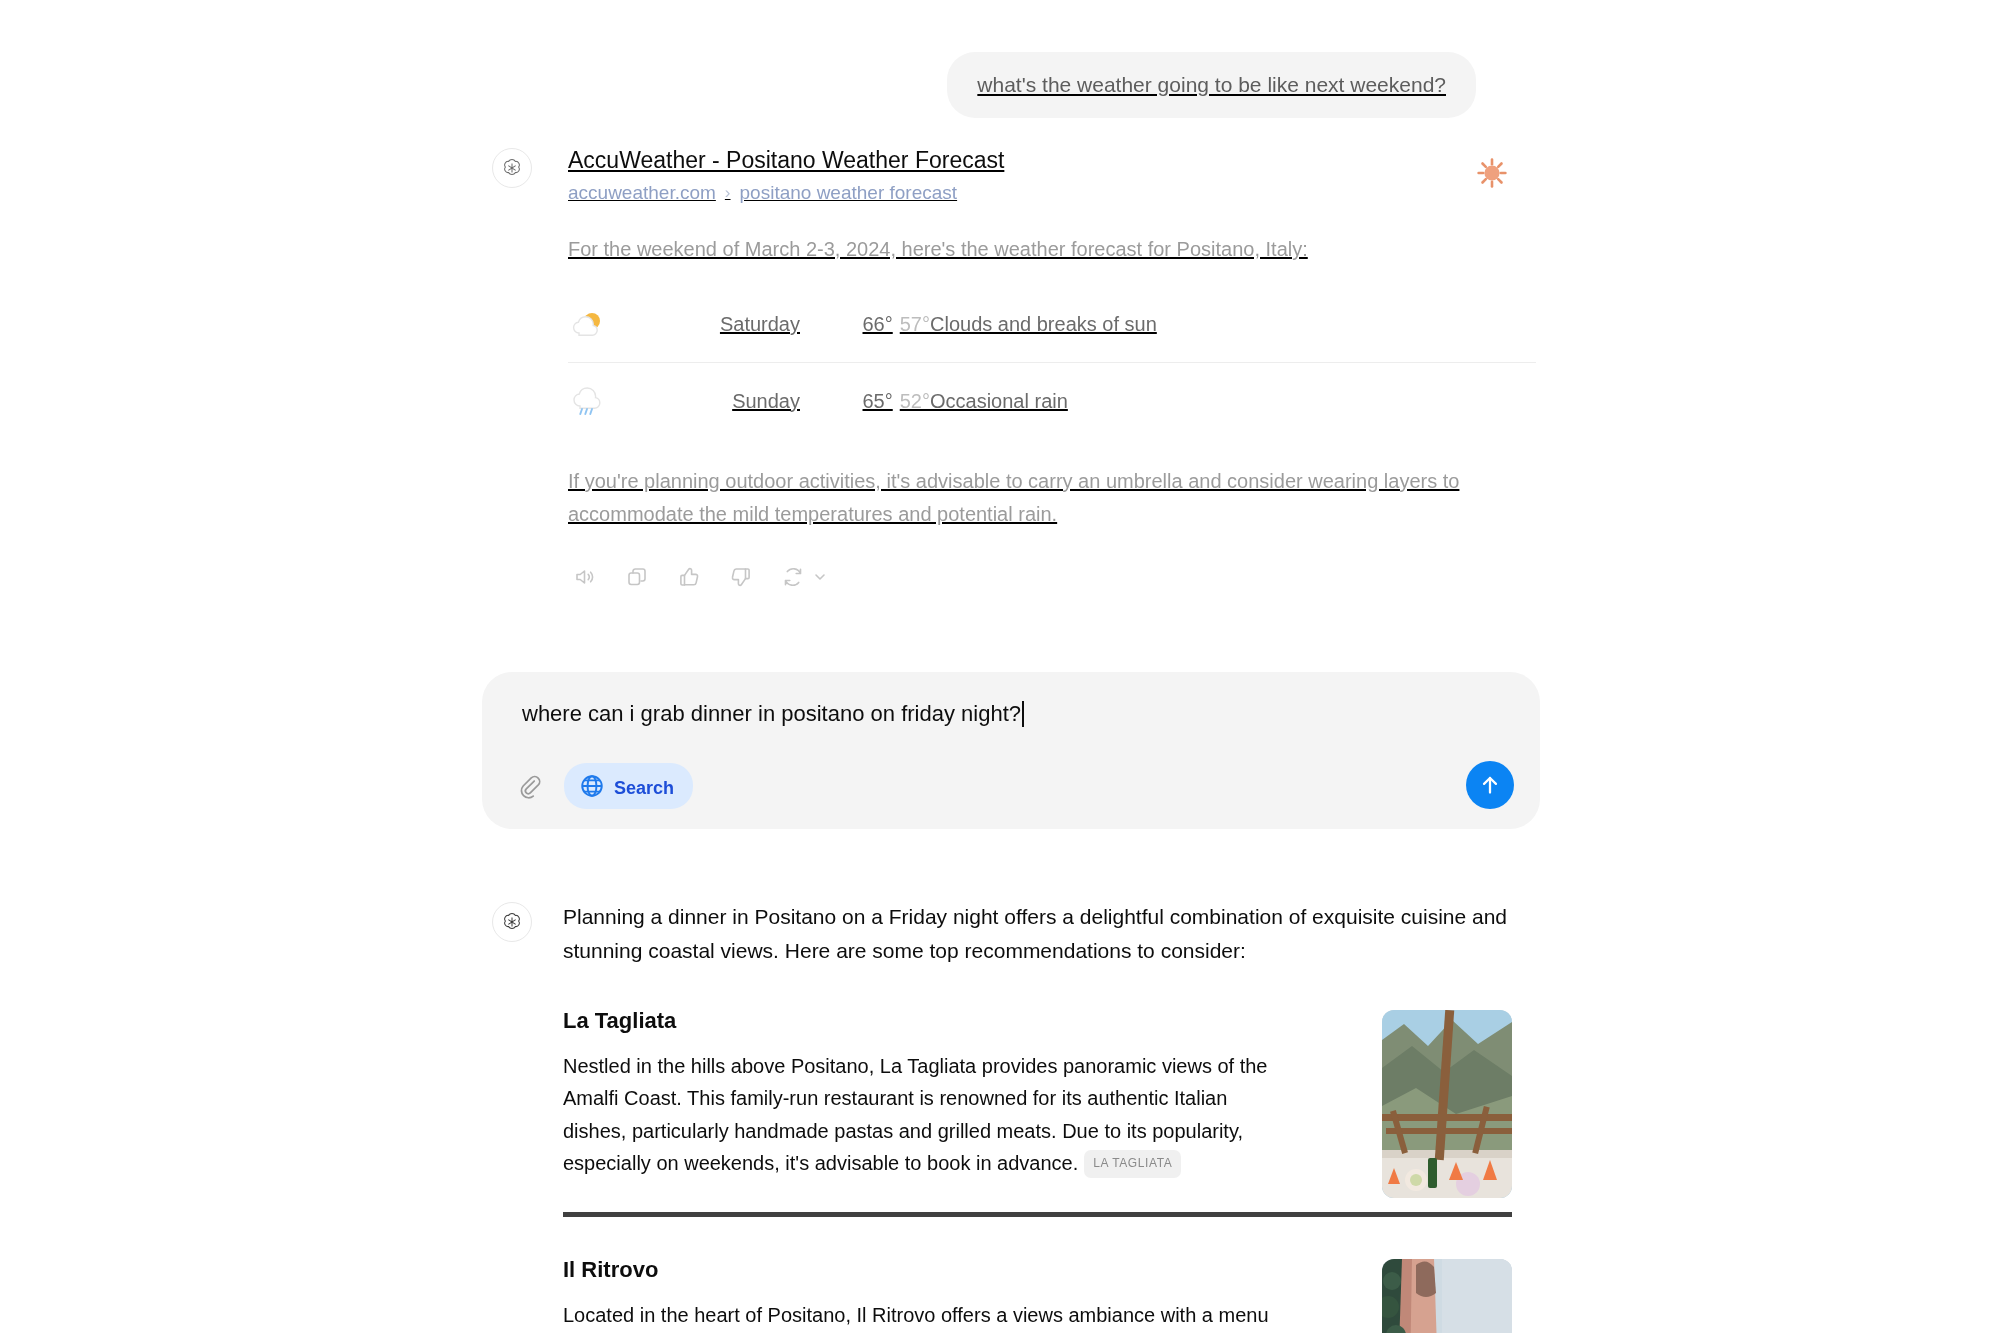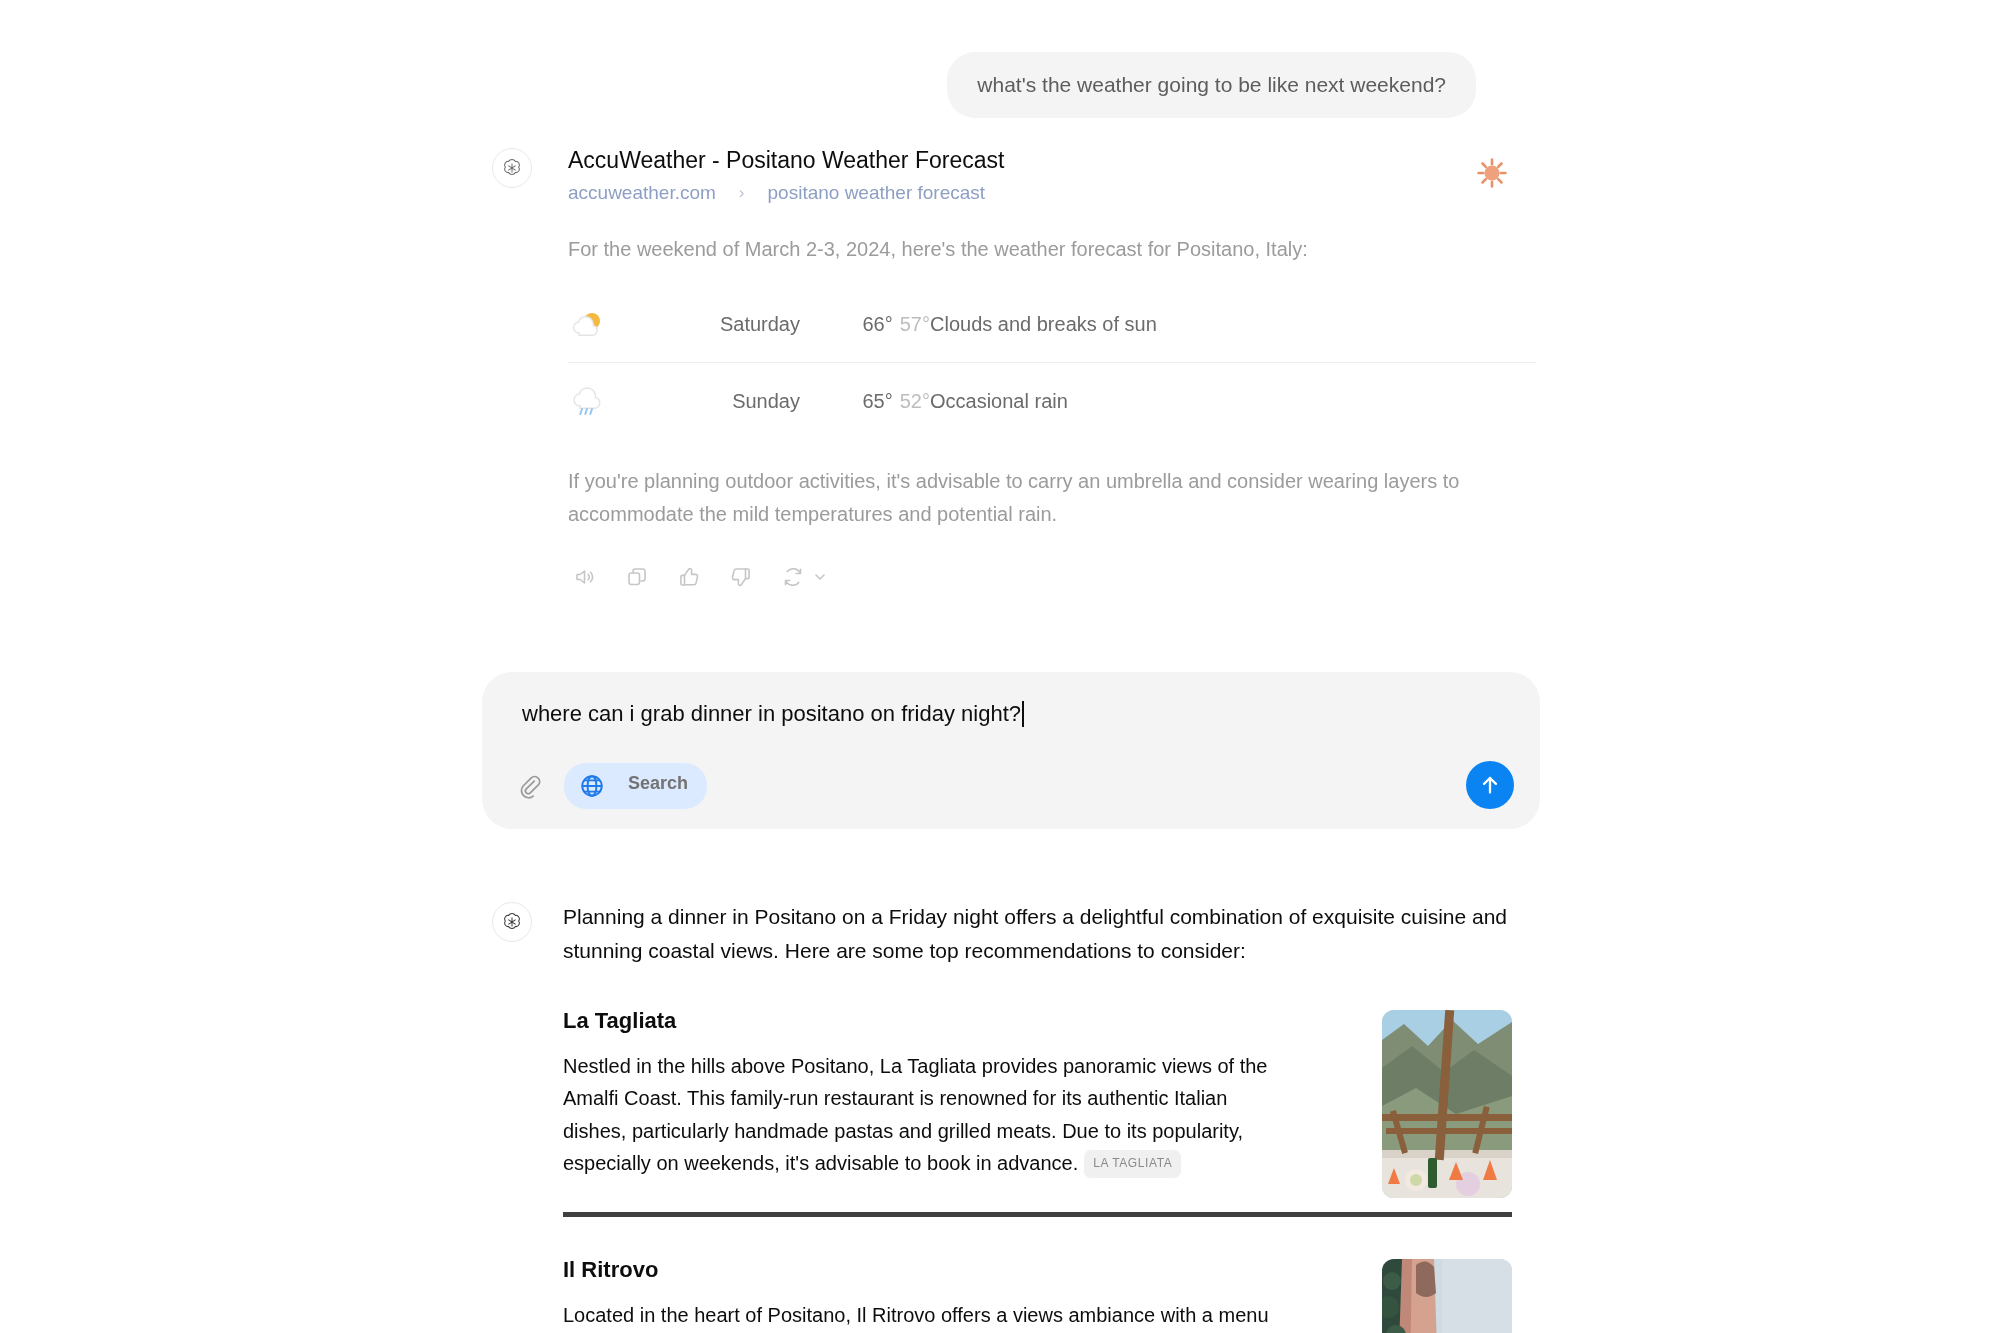--- a/index.html
+++ b/index.html
@@ -10,20 +10,21 @@
     background: #ffffff;
     font-family: "Liberation Sans", sans-serif;
     overflow: hidden;
   }
 
   .page {
     position: relative;
     width: 2000px;
     height: 1333px;
     background: #ffffff;
+    text-decoration: underline;
   }
 
   
   .user-row {
     display: flex;
     justify-content: flex-end;
     padding-right: 524px;
     padding-top: 52px;
   }
   .user-bubble {
@@ -67,21 +68,21 @@
     color: #0d0d0d;
     font-weight: 400;
     line-height: 1.25;
   }
   .breadcrumb {
     margin-top: 7px;
     font-size: 19px;
     color: #8e9fc4;
     display: flex;
     align-items: center;
-    gap: 23px;
+    gap: 9px;
   }
   .breadcrumb .bc-sep { color: #b9c3d6; font-size: 17px; }
 
   .brand-logo {
     position: absolute;
     right: -9px;
     top: 10px;
     width: 34px;
     height: 34px;
   }
@@ -190,24 +191,24 @@
   }
   .attach-btn {
     width: 42px; height: 42px;
     display:flex; align-items:center; justify-content:center;
     border-radius: 50%;
     cursor: pointer;
   }
   .attach-btn svg { width: 26px; height: 26px; }
   .search-pill {
     display: flex;
-    align-items: flex-start;
-    gap: 23px;
+    align-items: flex-end;
+    gap: 9px;
     background: #dbeafe;
-    color: #737373;
+    color: #1d4ed8;
     border-radius: 22px;
     padding: 10px 19px 10px 15px;
     font-size: 18px;
     font-weight: 700;
     cursor: pointer;
   }
   .search-pill svg { width: 26px; height: 26px; }
   .send-btn {
     position: absolute;
     right: 0;

